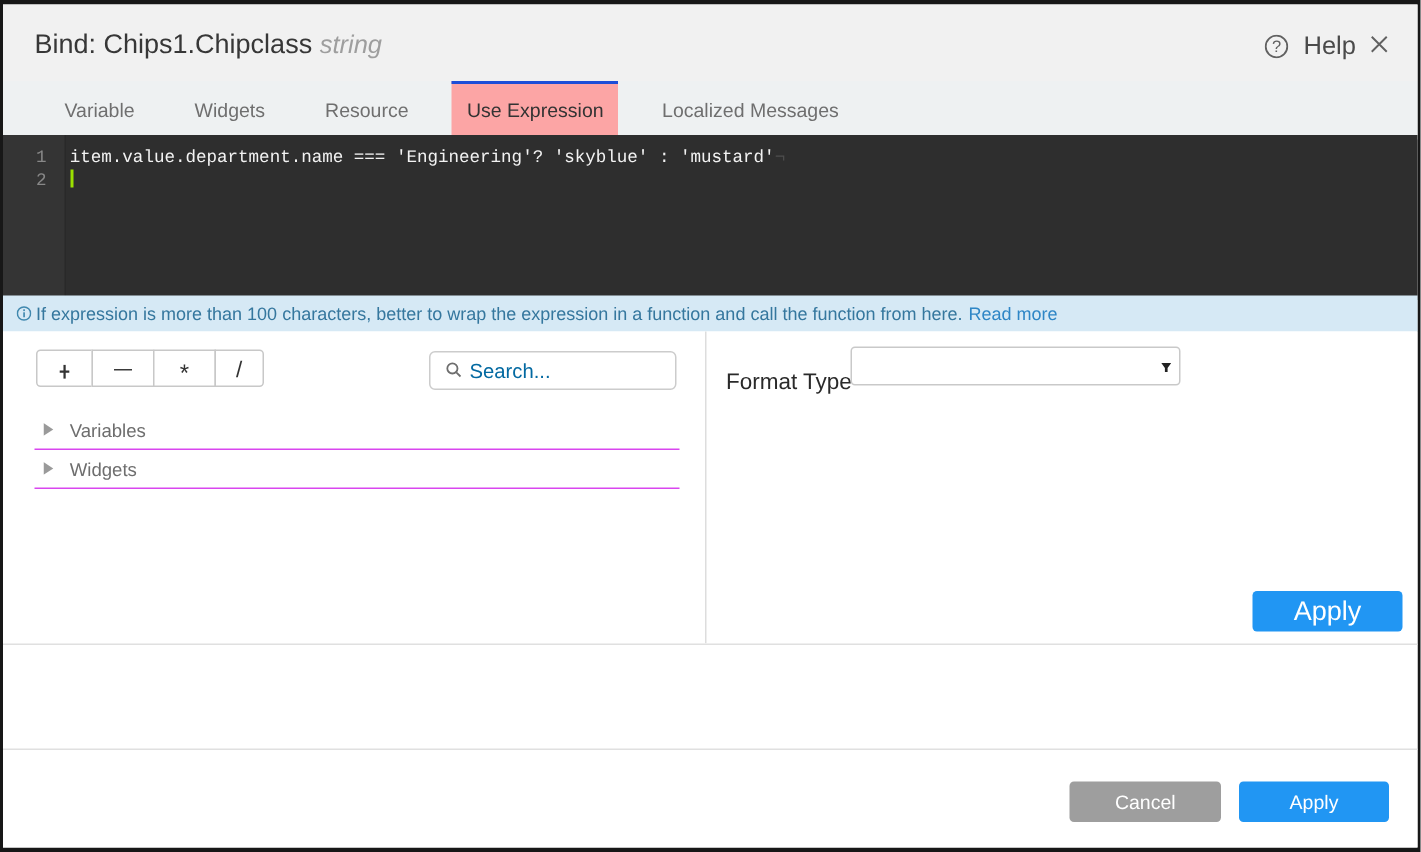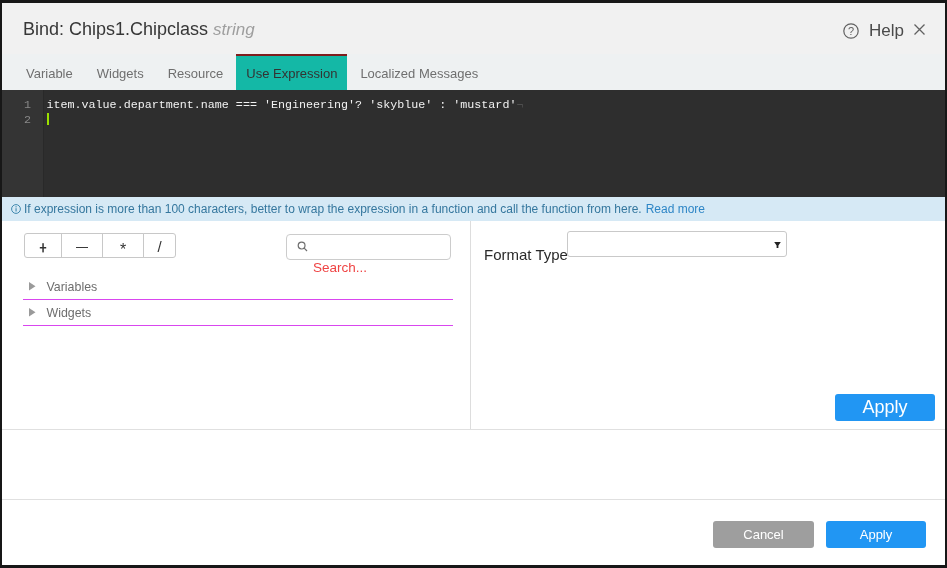--- a/index.html
+++ b/index.html
@@ -7,23 +7,23 @@
   body { background:#171717; font-family:"Liberation Sans", sans-serif; position:relative; }
   .dialog { position:absolute; left:2px; top:3px; width:943px; height:562px; background:#fff; }
   
   .hdr { position:absolute; left:0; top:0; width:100%; height:51px; background:#f1f1f1; }
   .hdr .title { position:absolute; left:21px; top:16px; font-size:18px; color:#373737; white-space:nowrap; }
   .hdr .sub { font-size:17px; font-style:italic; color:#9e9e9e; margin-left:5px; }
   .hdr .qicon { position:absolute; left:841px; top:20px; }
   .hdr .help { position:absolute; left:867px; top:17.5px; font-size:17px; color:#4a4a4a; }
   .hdr .xicon { position:absolute; left:910px; top:18.5px; }
   
-  .tabs { position:absolute; left:0; top:51px; width:100%; height:39px; background:#eef1f2; display:flex; padding-left:14px; }
+  .tabs { position:absolute; left:0; top:51px; width:100%; height:39px; background:#eef1f2; display:flex; padding-left:31px;gap:16px; }
   .tab { height:39px; line-height:39px; padding:0 10px; margin-right:4px; font-size:13px; color:#6f6f6f; white-space:nowrap; }
-  .tab.active { background:#14b8a6; border-top:2px solid #7f1d1d; line-height:36px; color:#333; margin-left:-1px; margin-right:3px; }
+  .tab.active { background:#fca5a5; border-top:2px solid #1d4ed8; line-height:36px; color:#333; margin-left:-1px; margin-right:3px; }
   
   .editor { position:absolute; left:0; top:87px; width:100%; height:110px; background:#2e2e2e; font-family:"Liberation Mono", monospace; font-size:11.7px; }
   .gutter { position:absolute; left:0; top:0; width:42px; height:110px; background:#343434; border-right:1px solid #292929; }
   .gutter div { text-align:right; padding-right:12px; color:#888; height:14.5px; line-height:14.5px; }
   .gutter { padding-top:8px; }
   .code { position:absolute; left:44.5px; top:8px; }
   .codeline { height:14.5px; line-height:14.5px; color:#f2f2f2; white-space:pre; }
   .trail { color:#4e4e4e; }
   .cursor { display:inline-block; width:2px; height:12px; background:#9be000; vertical-align:-2px; }
   
@@ -38,21 +38,21 @@
   .opbtn { height:25px; border:1px solid #c8c8c8; background:#fff; margin-left:-1px; text-align:center; line-height:23px; font-size:15px; color:#333; }
   .opbtn.w1 { width:38px; margin-left:0; }
   .opbtn.w2 { width:42px; }
   .opbtn.w3 { width:42px; font-size:16px; line-height:32px; }
   .opbtn.w4 { width:33px; font-size:15px; line-height:25px; }
   .dashg { display:inline-block; width:12px; border-top:1.4px solid #3a3a3a; vertical-align:3px; }
   .opbtn:first-child { margin-left:0; border-radius:3px 0 0 3px; }
   .opbtn:last-child { border-radius:0 3px 3px 0; }
   .search { position:absolute; left:284px; top:13px; width:165px; height:25.5px; border:1px solid #ccc; border-radius:4px; background:#fff; }
   .search svg { position:absolute; left:10px; top:6px; }
-  .search span { position:absolute; left:26px; top:4.5px; font-size:13.5px; color:#ef4444;margin-top:20px; }
+  .search span { position:absolute; left:26px; top:4.5px; font-size:13.5px; color:#0369a1; }
   .tree { position:absolute; left:21px; top:53px; width:430px; }
   .trow { height:26px; border-bottom:1px solid #d946ef; display:flex; align-items:center; font-size:12.4px; color:#6e6e6e; }
   .trow svg { margin-left:6px; margin-right:11px; flex:none; }
   .fmtlabel { position:absolute; left:12px; top:21px; height:26px; line-height:26px; font-size:15px; color:#2a2a2a; }
   .select { position:absolute; left:95px; top:10px; width:220px; height:26px; border:1px solid #c9c9c9; border-radius:3px; background:#fff; }
   .select .arr { position:absolute; right:5px; top:9.5px; }
   .applyfmt { position:absolute; right:10px; bottom:8px; width:100px; height:27px; background:#2196f3; border-radius:3px; color:#fff; font-size:18px; text-align:center; line-height:27px; }
   
   .mid { position:absolute; left:0; top:426px; width:100%; height:70px; border-top:1px solid #e0e0e0; background:#fff; }
   .footer { position:absolute; left:0; top:496px; width:100%; height:66px; border-top:1px solid #e0e0e0; background:#fff; }

